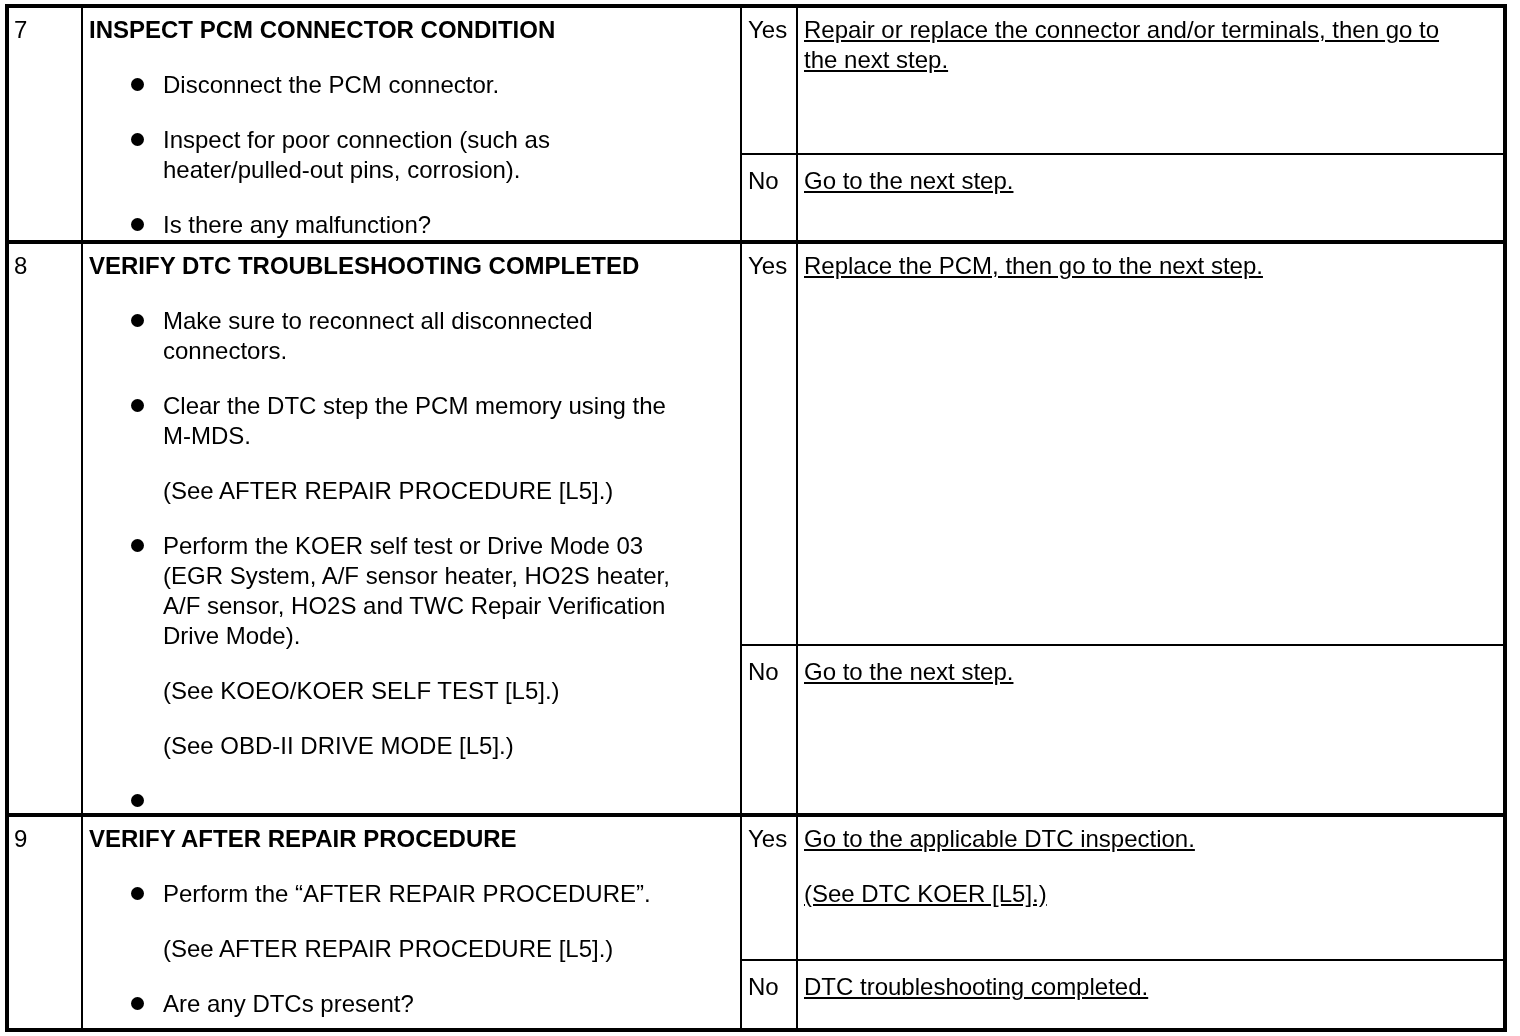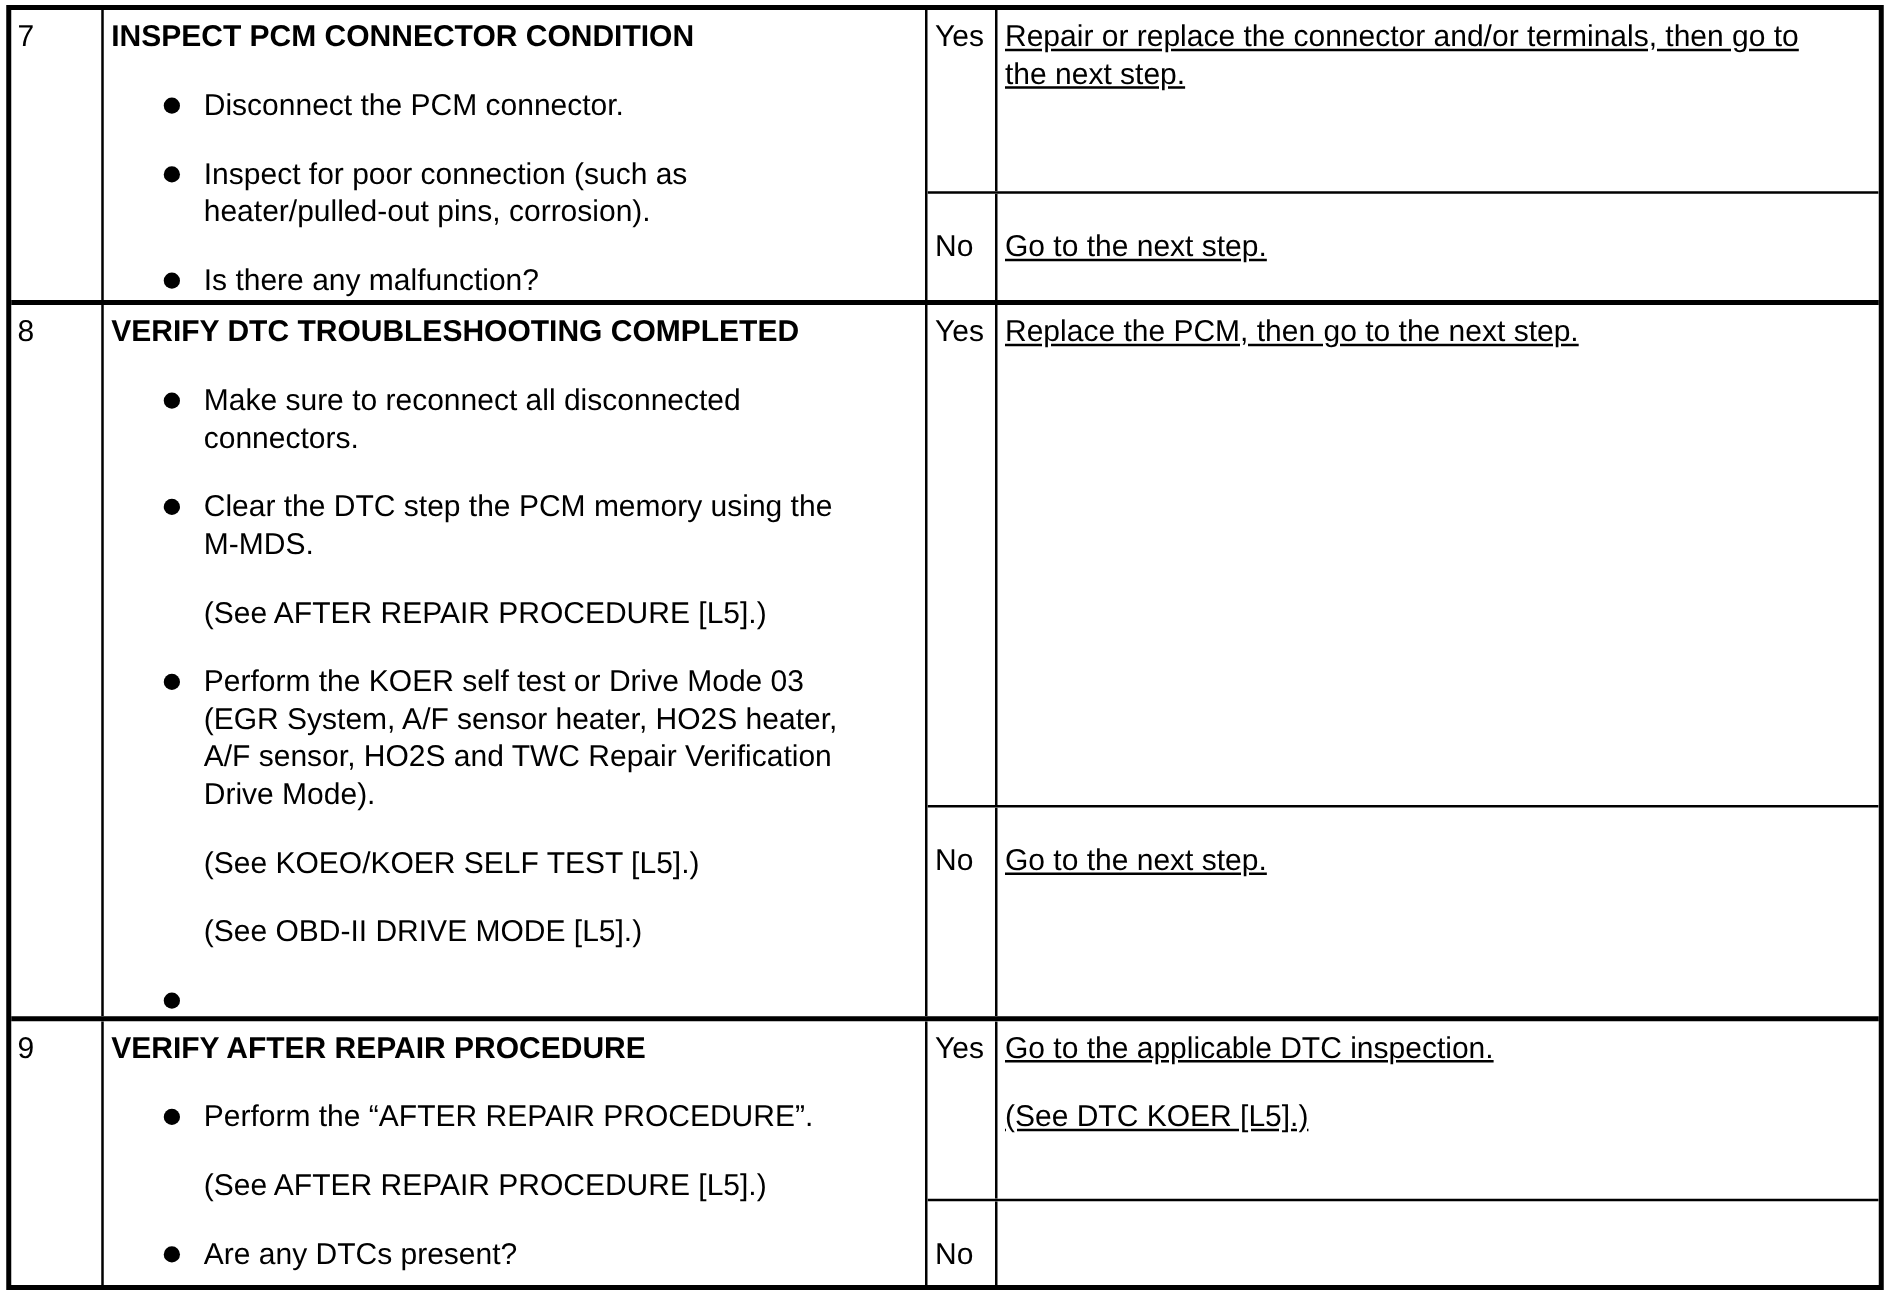--- a/index.html
+++ b/index.html
@@ -51,21 +51,21 @@
   .row-7 .sub-yes { height: 145px; }
   .row-8 .sub-yes { height: 400px; }
   .row-9 .sub-yes { height: 142px; }
   .sub-no { flex: 1; border-top: 2px solid #000; }
   .yn {
     width: 56px; border-right: 2px solid #000;
     padding: 7px 0 0 6px; flex-shrink: 0;
   }
   .result { flex: 1; padding: 7px 0 0 6px; text-decoration: underline; }
   .result > * + * { margin-top: 25px; }
-  .sub-no .yn, .sub-no .result { padding-top: 28px; }
+  .sub-no .yn, .sub-no .result { padding-top: 11px; }
 </style>
 </head>
 <body>
 
 <div class="ttable">
 
   <div class="trow row-7">
     <div class="cell step">
       <div class="line">7</div>
     </div>
@@ -199,17 +199,22 @@
           </div>
           <div>
             <div class="line">(See DTC KOER [L5].)</div>
           </div>
         </div>
       </div>
       <div class="subrow sub-no">
         <div class="cell yn">
           <div class="line">No</div>
         </div>
+        <div class="cell result">
+          <div>
+            <div class="line">DTC troubleshooting completed.</div>
+          </div>
+        </div>
       </div>
     </div>
   </div>
 
 </div>
 
 </body></html>

